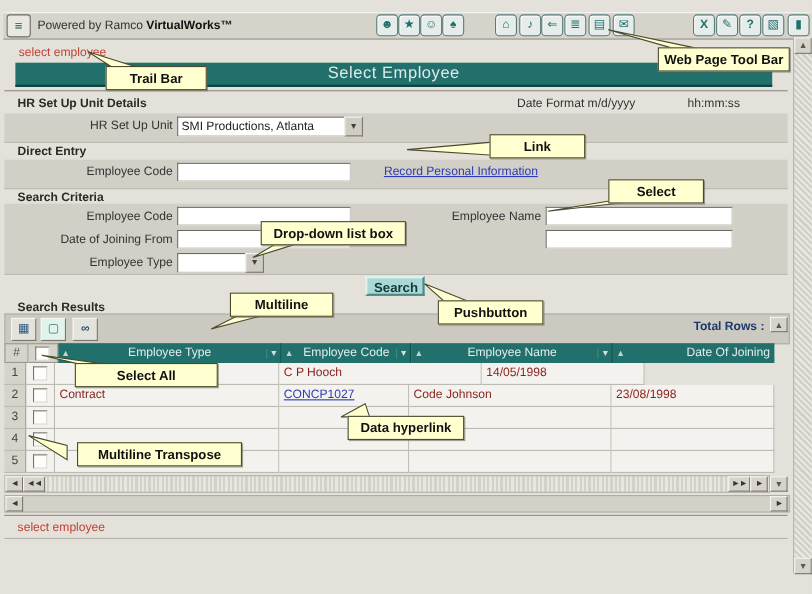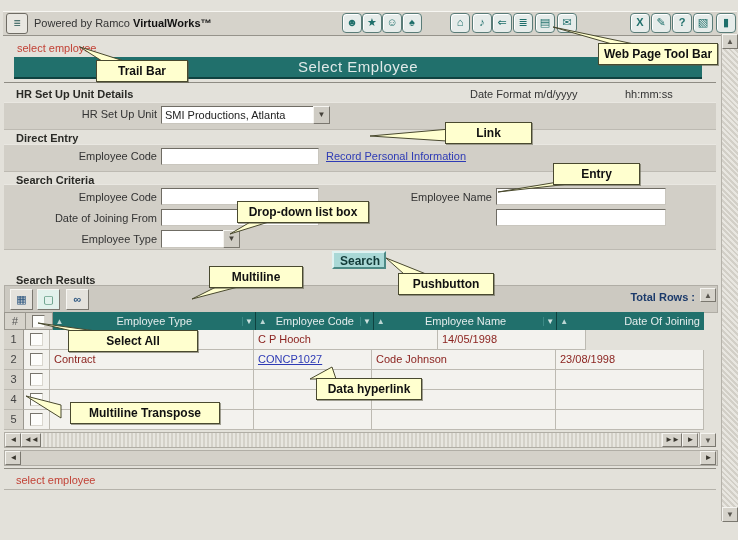--- a/index.html
+++ b/index.html
@@ -22,21 +22,21 @@
   .titlebar{left:14px;top:57px;width:688px;height:20px;background:#21706c;border-bottom:2px solid #0f4240;}
   .titlebar span{display:block;text-align:center;color:#dfe9e8;font-size:15px;line-height:20px;letter-spacing:.5px;}
   .rule{height:1px;background:#8f8c84;}
 
   .sec{font-weight:bold;color:#2a2a26;}
   .band{background:#d2cfc7;border-top:1px solid #e9e7e1;border-bottom:1px solid #bdbab2;}
   .lbl{text-align:right;color:#333;}
   .inp{background:#fff;border:1px solid;border-color:#6f6c64 #c9c6be #c9c6be #6f6c64;height:15px;font-size:11px;padding:0 2px;font-family:"Liberation Sans",sans-serif;}
   .selbox{background:#fff;border:1px solid;border-color:#6f6c64 #c9c6be #c9c6be #6f6c64;height:16px;line-height:16px;padding:0 3px;color:#222;}
   .ddbtn{width:15px;height:16px;background:#cfccc4;border:1px solid;border-color:#f5f4f0 #7a776f #7a776f #f5f4f0;text-align:center;line-height:15px;font-size:8px;color:#44413a;}
-  a.lnk{color:#2e3bb5;text-decoration:underline;}
+  a.lnk{color:#2e3bb5;text-decoration:underline;margin-left:23px;}
 
   .searchbtn{background:#a9d8d6;border:2px solid;border-color:#e0f2f1 #4d8a86 #4d8a86 #e0f2f1;color:#113a38;font-weight:bold;font-size:12px;text-align:center;line-height:14px;}
 
   
   .gridband{left:4px;top:285px;width:712px;height:26px;background:#ccc9c1;border:1px solid #b0ada5;}
   .gico{width:21px;height:19px;background:#e4e2dc;border:1px solid;border-color:#f7f6f2 #7a776f #7a776f #f7f6f2;text-align:center;line-height:18px;font-size:11px;color:#27527d;top:289px;}
   .totrows{color:#1b3a6b;font-weight:bold;}
   .tbl{left:4px;top:312px;width:700px;}
   .trow{display:flex;height:20px;}
   .th{height:18px;}
@@ -241,21 +241,21 @@
   <div class="abs callout" style="left:598px;top:43px;width:118px">
       <span>Web Page Tool Bar</span>
     </div>
   <div class="abs callout" style="left:96px;top:60px;width:90px">
       <span>Trail Bar</span>
     </div>
   <div class="abs callout" style="left:445px;top:122px;width:85px">
       <span>Link</span>
     </div>
   <div class="abs callout" style="left:553px;top:163px;width:85px">
-      <span>Entry</span>
+      <span>Select</span>
     </div>
   <div class="abs callout" style="left:237px;top:201px;width:130px">
       <span>Drop-down list box</span>
     </div>
   <div class="abs callout" style="left:209px;top:266px;width:92px">
       <span>Multiline</span>
     </div>
   <div class="abs callout" style="left:398px;top:273px;width:94px">
       <span>Pushbutton</span>
     </div>

